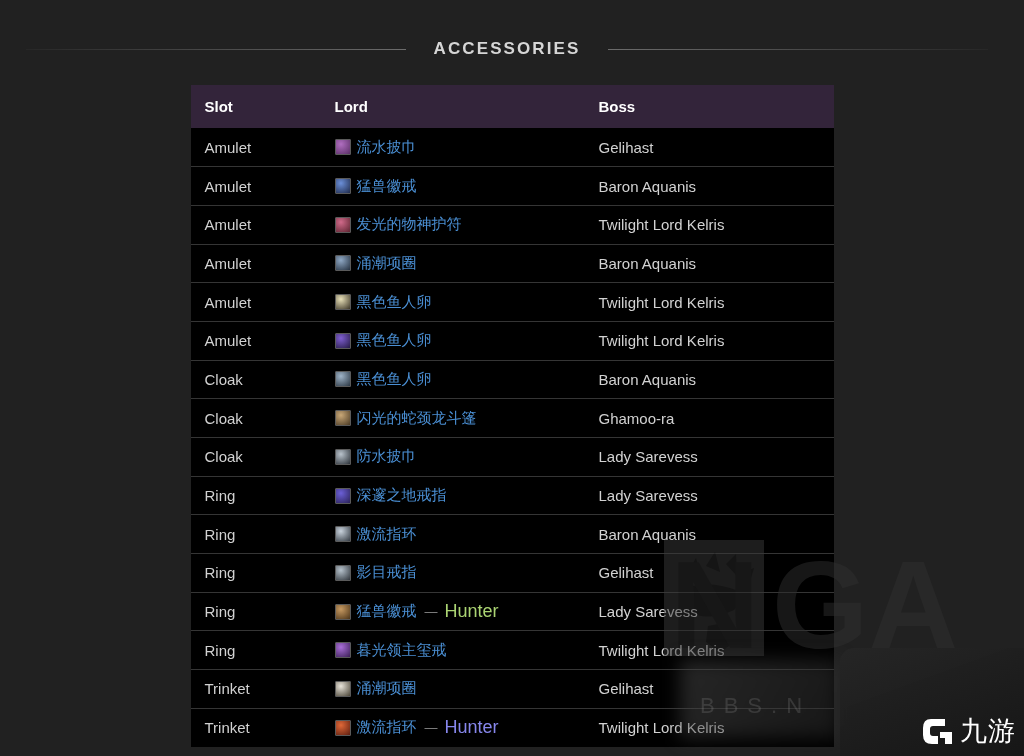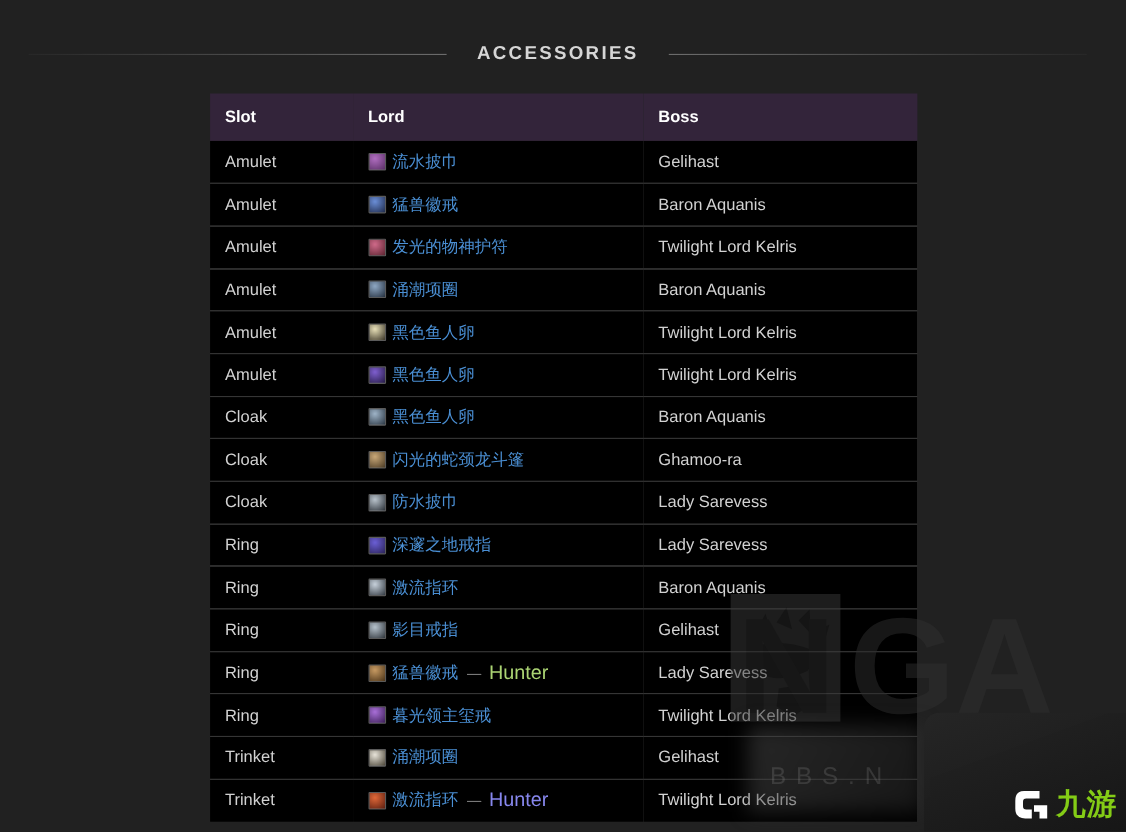--- a/index.html
+++ b/index.html
@@ -154,23 +154,23 @@
     position: absolute;
     right: 8px;
     bottom: 8px;
     display: flex;
     align-items: center;
     gap: 5px;
     z-index: 7;
     pointer-events: none;
   }
   .wm-corner-text {
-    color: #84cc16;
+    color: #ffffff;
     font-size: 27px;
-    font-weight: bold;
+    font-weight: normal;
     letter-spacing: 1px;
     line-height: 1;
   }
   .wm-blur-bar {
     position: absolute;
     right: 184px;
     bottom: 18px;
     width: 160px;
     height: 78px;
     background: linear-gradient(120deg, rgba(70,70,70,0.55), rgba(45,45,45,0.5));

